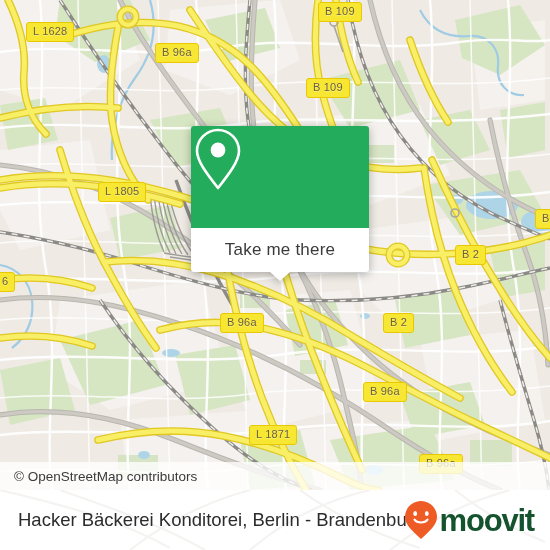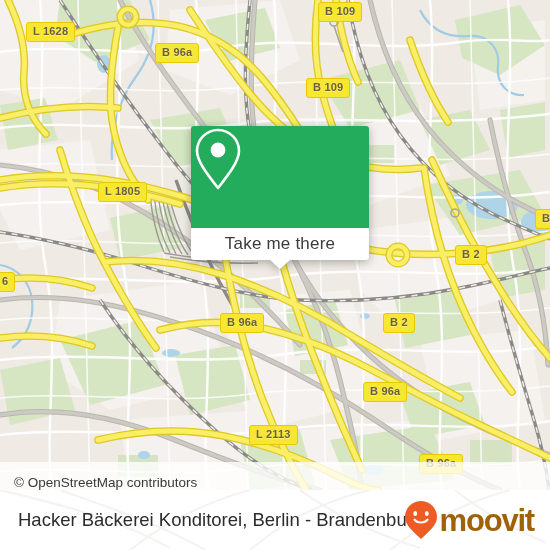--- a/index.html
+++ b/index.html
@@ -16,53 +16,53 @@
   #map svg{position:absolute;left:0;top:0;display:block;}
 
   
   .shield{
     position:absolute;
     background:#f7e733;
     border:1.6px solid #e8c800;
     border-radius:3px;
     color:#6b6040;
     font-size:11px;
-    font-weight:bold;
+    font-weight:normal;
     line-height:1;
     padding:3px 6px 4px 6px;
     white-space:nowrap;
     letter-spacing:.2px;
     box-sizing:border-box;
     text-shadow:0 1px 0 rgba(255,255,255,.35);
   }
 
   
   #attrib{
     position:absolute;left:0;bottom:0;width:100%;
     height:28px;
     background:rgba(255,255,255,.78);
-    display:flex;align-items:flex-end;
+    display:flex;align-items:center;
     padding-left:14px;box-sizing:border-box;
     font-size:13.5px;color:#3a3a3a;
   }
 
   
   #popup{
     position:absolute;left:191px;top:126px;width:178px;
     filter:drop-shadow(0 2px 5px rgba(0,0,0,.30));
   }
   #popup-green{
     background:#22ac5c;
     height:102px;
     border-radius:3px 3px 0 0;
     display:flex;align-items:center;justify-content:center;
   }
   #popup-white{
     background:#ffffff;
-    height:32px;
+    height:44px;
     border-radius:0 0 3px 3px;
     display:flex;align-items:center;justify-content:center;
     position:relative;
   }
   #popup-label{font-size:17px;color:#3b3b3b;letter-spacing:.2px;}
   #popup-tail{
     position:absolute;left:50%;bottom:-9px;margin-left:-11px;
     width:0;height:0;
     border-left:11px solid transparent;
     border-right:11px solid transparent;
@@ -87,21 +87,21 @@
     margin-left:18px;
     font-size:18.5px;color:#2c2c2c;
     white-space:nowrap;
     z-index:2;
   }
   #brand{
     position:absolute;right:16px;top:50%;transform:translateY(-50%);
     display:flex;align-items:center;z-index:2;
   }
   #brand-word{
-    font-size:31px;font-weight:bold;color:#a16207;
+    font-size:31px;font-weight:bold;color:#14532d;
     letter-spacing:-1.2px;margin-left:2px;line-height:1;
   }
 </style>
 </head>
 <body>
 
 <div id="app">
 
   <div id="map">
 
@@ -320,21 +320,21 @@
         <div class="shield" style="left: 26px; top: 22px;">L 1628</div>
         <div class="shield" style="left: 155px; top: 43px;">B 96a</div>
         <div class="shield" style="left: 318px; top: 2px;">B 109</div>
         <div class="shield" style="left: 306px; top: 78px;">B 109</div>
         <div class="shield" style="left: 98px; top: 182px;">L 1805</div>
         <div class="shield" style="left: 455px; top: 245px;">B 2</div>
         <div class="shield" style="left: 535px; top: 209px;">B</div>
         <div class="shield" style="left: 220px; top: 313px;">B 96a</div>
         <div class="shield" style="left: 383px; top: 313px;">B 2</div>
         <div class="shield" style="left: 363px; top: 382px;">B 96a</div>
-        <div class="shield" style="left: 249px; top: 425px;">L 2113</div>
+        <div class="shield" style="left: 249px; top: 425px;">L 1871</div>
         <div class="shield" style="left: 419px; top: 454px;">B 96a</div>
         <div class="shield" style="left: -5px; top: 272px;">6</div>
       </div>
 
     <div id="attrib">
       <span>© OpenStreetMap contributors</span>
     </div>
 
     <div id="popup">
       <div id="popup-green">

